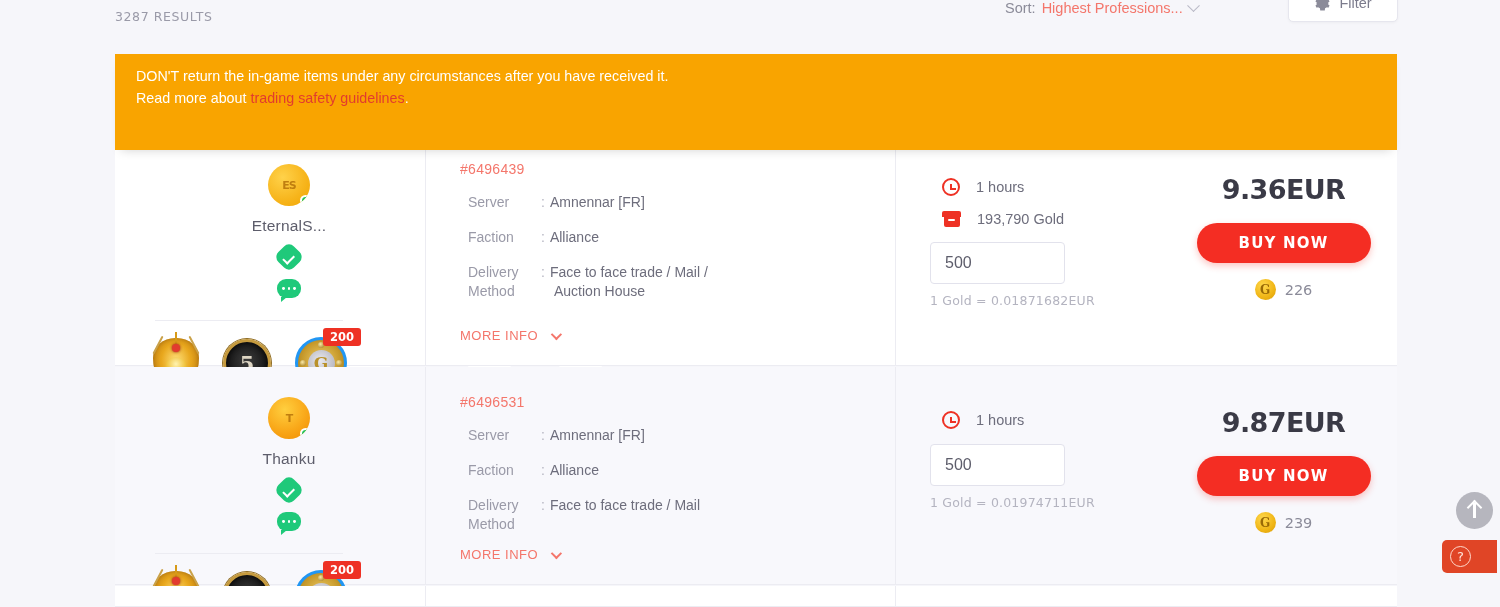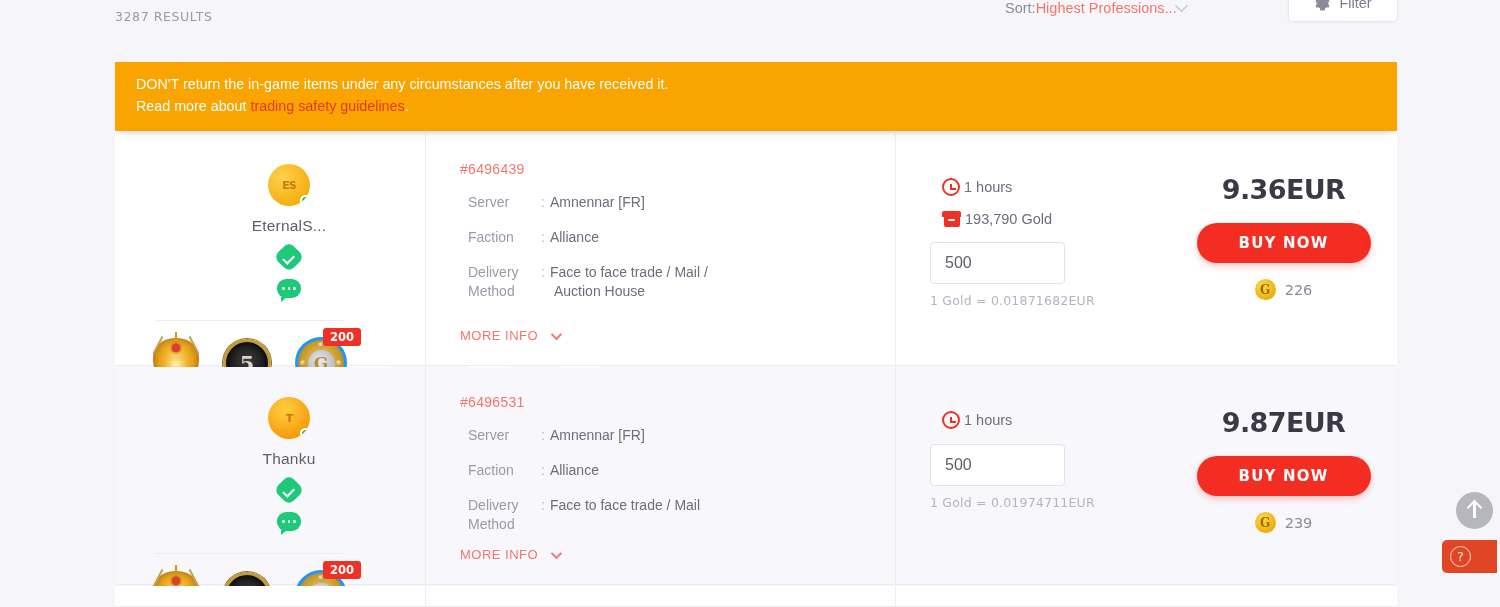--- a/index.html
+++ b/index.html
@@ -42,38 +42,38 @@
     position: absolute; left: 0; top: 0; width: 1500px; height: 30px;
     z-index: 3;
   }
   .results-count {
     position: absolute; left: 115px; top: 9px;
     font-size: 12.5px; letter-spacing: .6px; color: #9a9aa8;
     font-family: "DejaVu Sans", sans-serif;
   }
   .sortwrap {
     position: absolute; left: 1005px; top: 0px;
-    display: flex; align-items: center; font-size: 14.5px;
+    display: flex; align-items: center; gap: 6px; font-size: 14.5px;
   }
   .sort-label { color: #8b8b99; }
   .sort-value { color: #f4766b; }
   .chev { display:inline-block; width: 9px; height: 9px;
     border-right: 1.6px solid #b9b9c6; border-bottom: 1.6px solid #b9b9c6;
     transform: rotate(45deg) translate(-2px,-2px); }
   .filter-btn {
     position: absolute; left: 1288px; top: -16px; width: 110px; height: 38px;
     background: #fff; border: 1px solid #e6e6ee; border-radius: 5px;
     display: flex; align-items: center; justify-content: center; gap: 8px;
     color: #7b7b8c; font-size: 14.5px;
     box-shadow: 0 1px 3px rgba(0,0,0,.04);
   }
 
   
   .banner {
-    position: absolute; left: 115px; top: 62px; width: 1282px; height: 69px;
+    position: absolute; left: 115px; top: 54px; width: 1282px; height: 96px;
     background: #f9a400; color: #fff; z-index: 3;
     padding: 12px 12px 0 21px;
     box-shadow: 0 6px 10px -6px rgba(0,0,0,.18);
   }
   .banner p { font-size: 14.3px; line-height: 21.6px; color: #fff; }
   .banner a { color: #e23b2e; text-decoration: none; }
 
   
   .card {
     position: absolute; left: 115px; width: 1282px;
@@ -198,21 +198,21 @@
     position: absolute; left: 34px; bottom: 22px;
     font-size: 13px; color: #f4766b; letter-spacing: .5px;
     display: flex; align-items: center; gap: 13px;
   }
   .more-info .chev2 {
     width: 8px; height: 8px; border-right: 2px solid #f4766b; border-bottom: 2px solid #f4766b;
     transform: rotate(45deg) translateY(-2px);
   }
 
   
-  .stock-row { display: flex; align-items: center; gap: 4px; font-size: 14.5px; color: #6d6d7c; margin-bottom: 15px; padding-left: 12px; }
+  .stock-row { display: flex; align-items: center; gap: 16px; font-size: 14.5px; color: #6d6d7c; margin-bottom: 15px; padding-left: 12px; }
   .ic-clock {
     width: 18px; height: 18px; border-radius: 50%; border: 2px solid #ee3124;
     position: relative; flex: none;
   }
   .ic-clock::before { content:""; position:absolute; left:6px; top:3.5px; width:1.8px; height:6px; background:#ee3124; }
   .ic-clock::after  { content:""; position:absolute; left:6.5px; top:8px; width:5.5px; height:1.8px; background:#ee3124; }
   .ic-box { width: 19px; height: 16px; flex: none; position: relative; }
   .ic-box .lid { position:absolute; top:0; left:0; width:19px; height:5.5px; background:#ee3124; border-radius:2px 2px 0 0; }
   .ic-box .bdy { position:absolute; top:5.5px; left:1.5px; width:16px; height:10.5px; background:#ee3124; border-radius:0 0 2px 2px; }
   .ic-box .hdl { position:absolute; top:8px; left:6px; width:7px; height:2px; background:#fff; border-radius:1px; }

